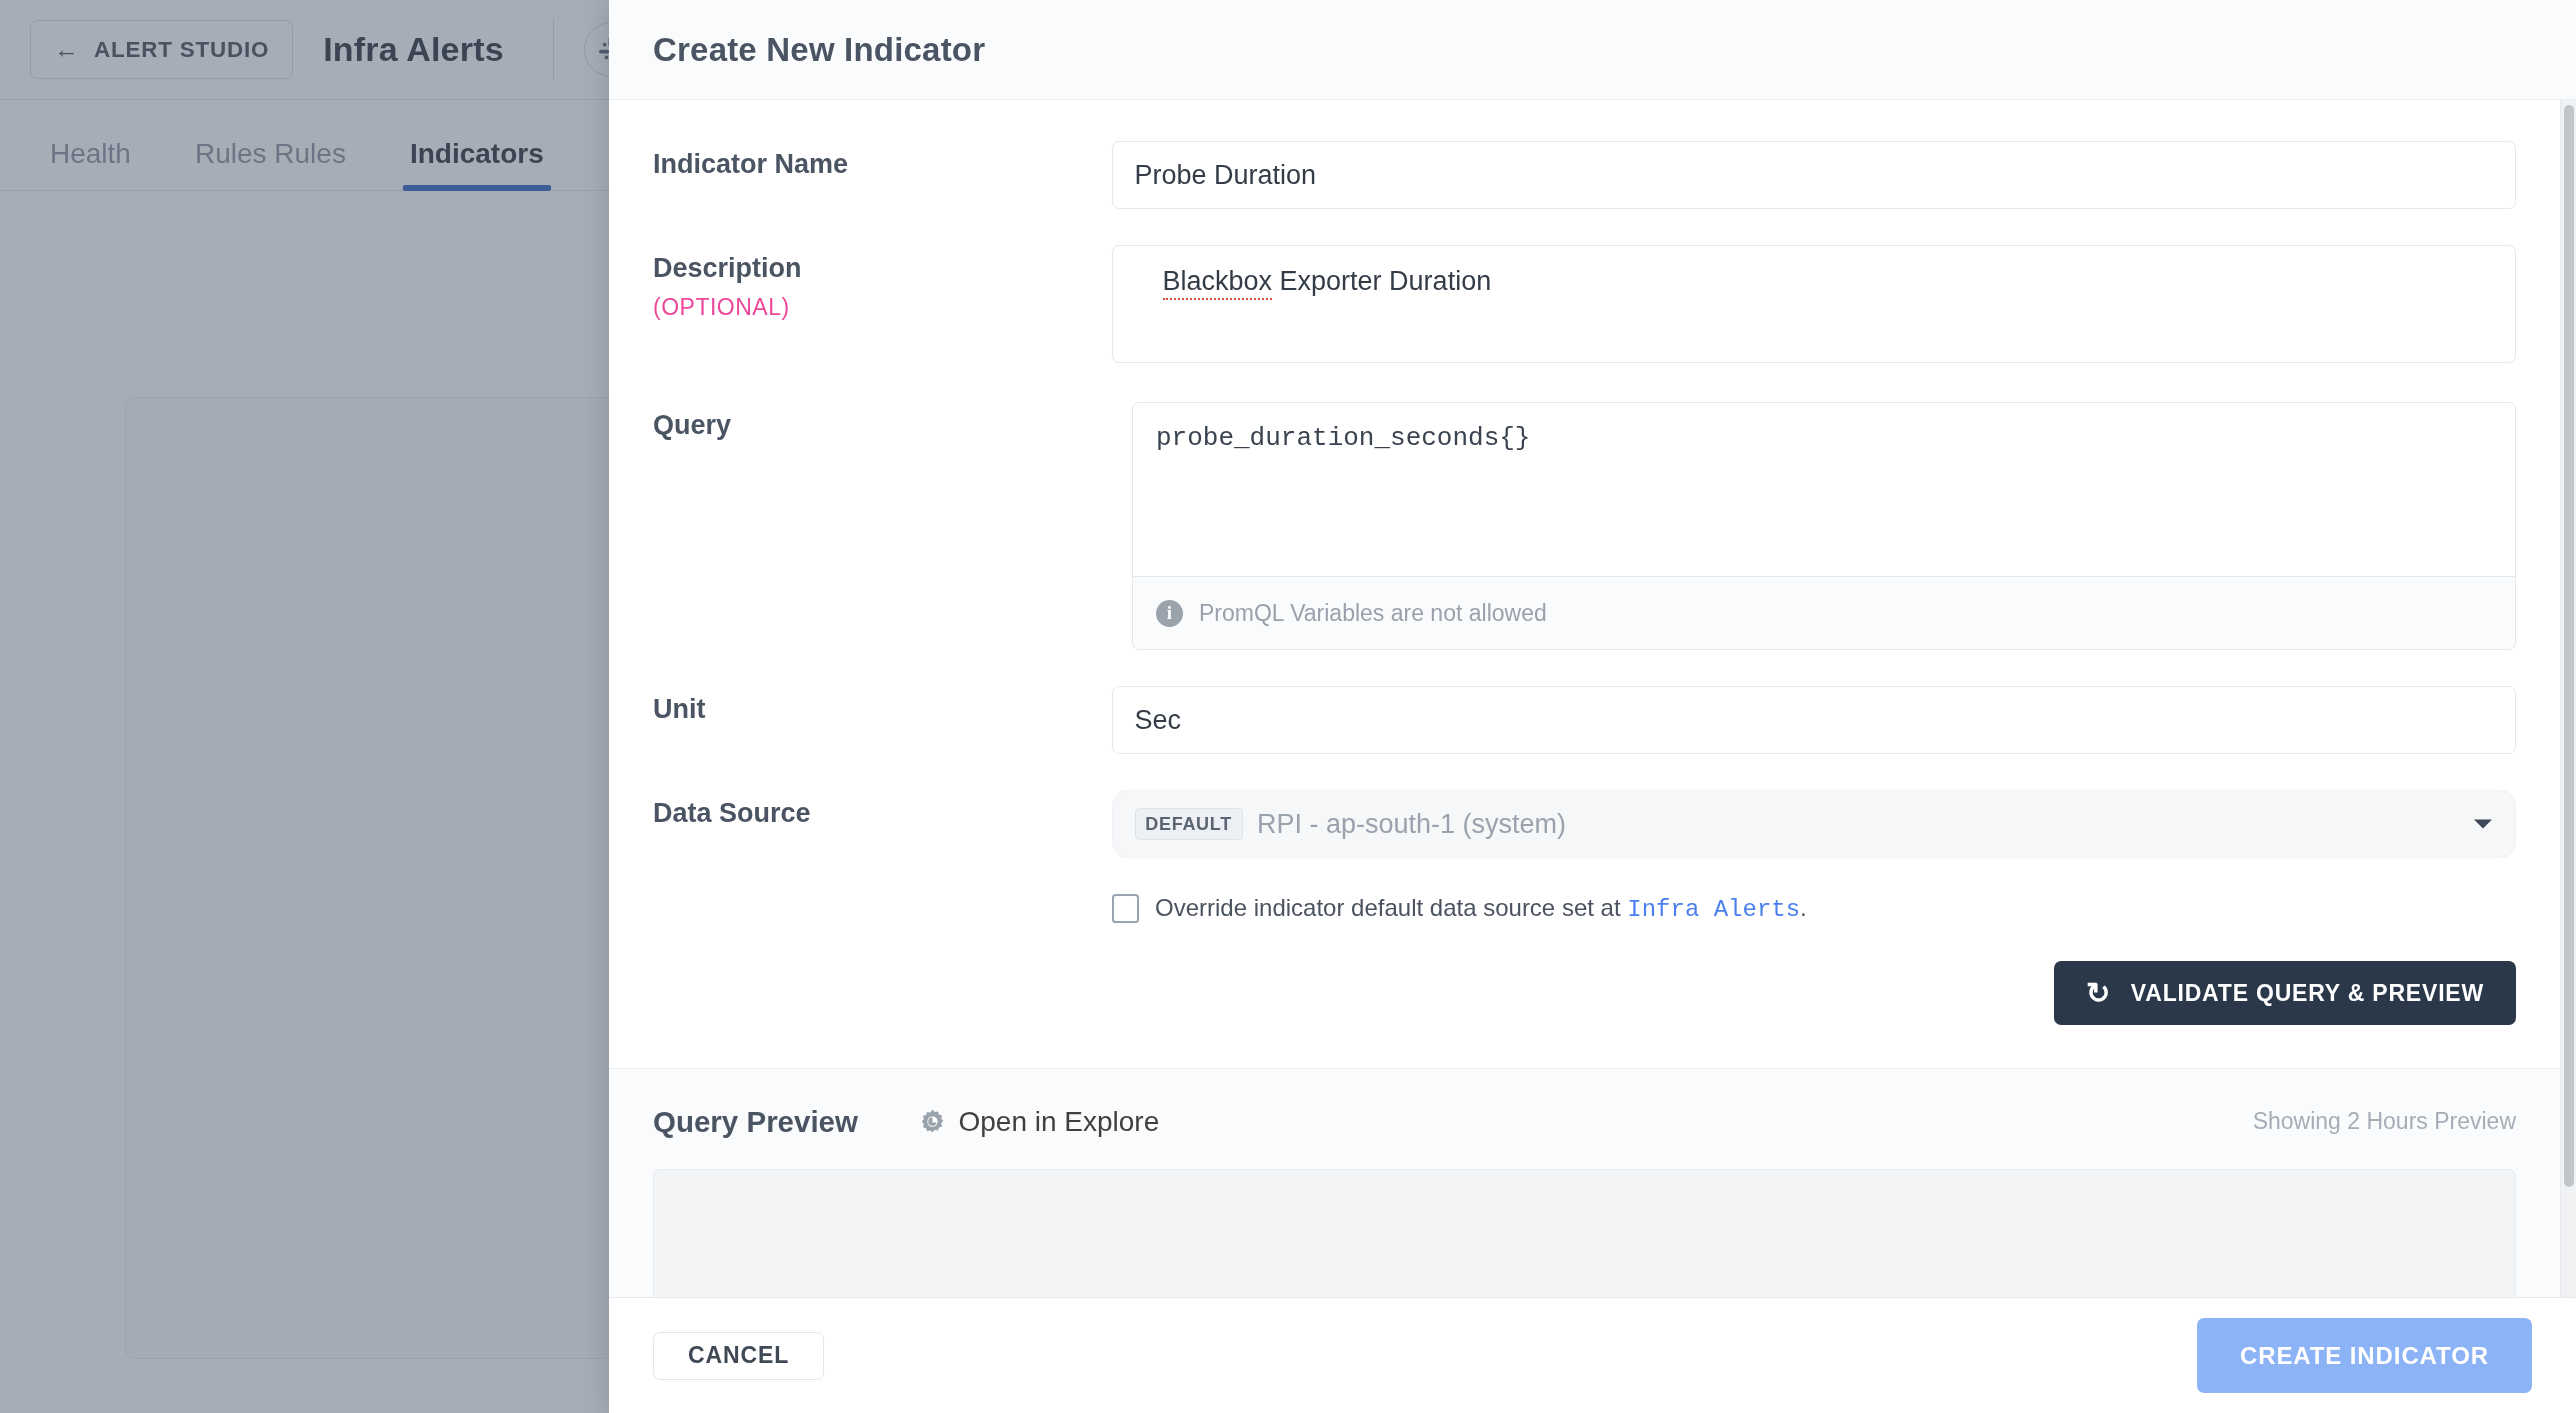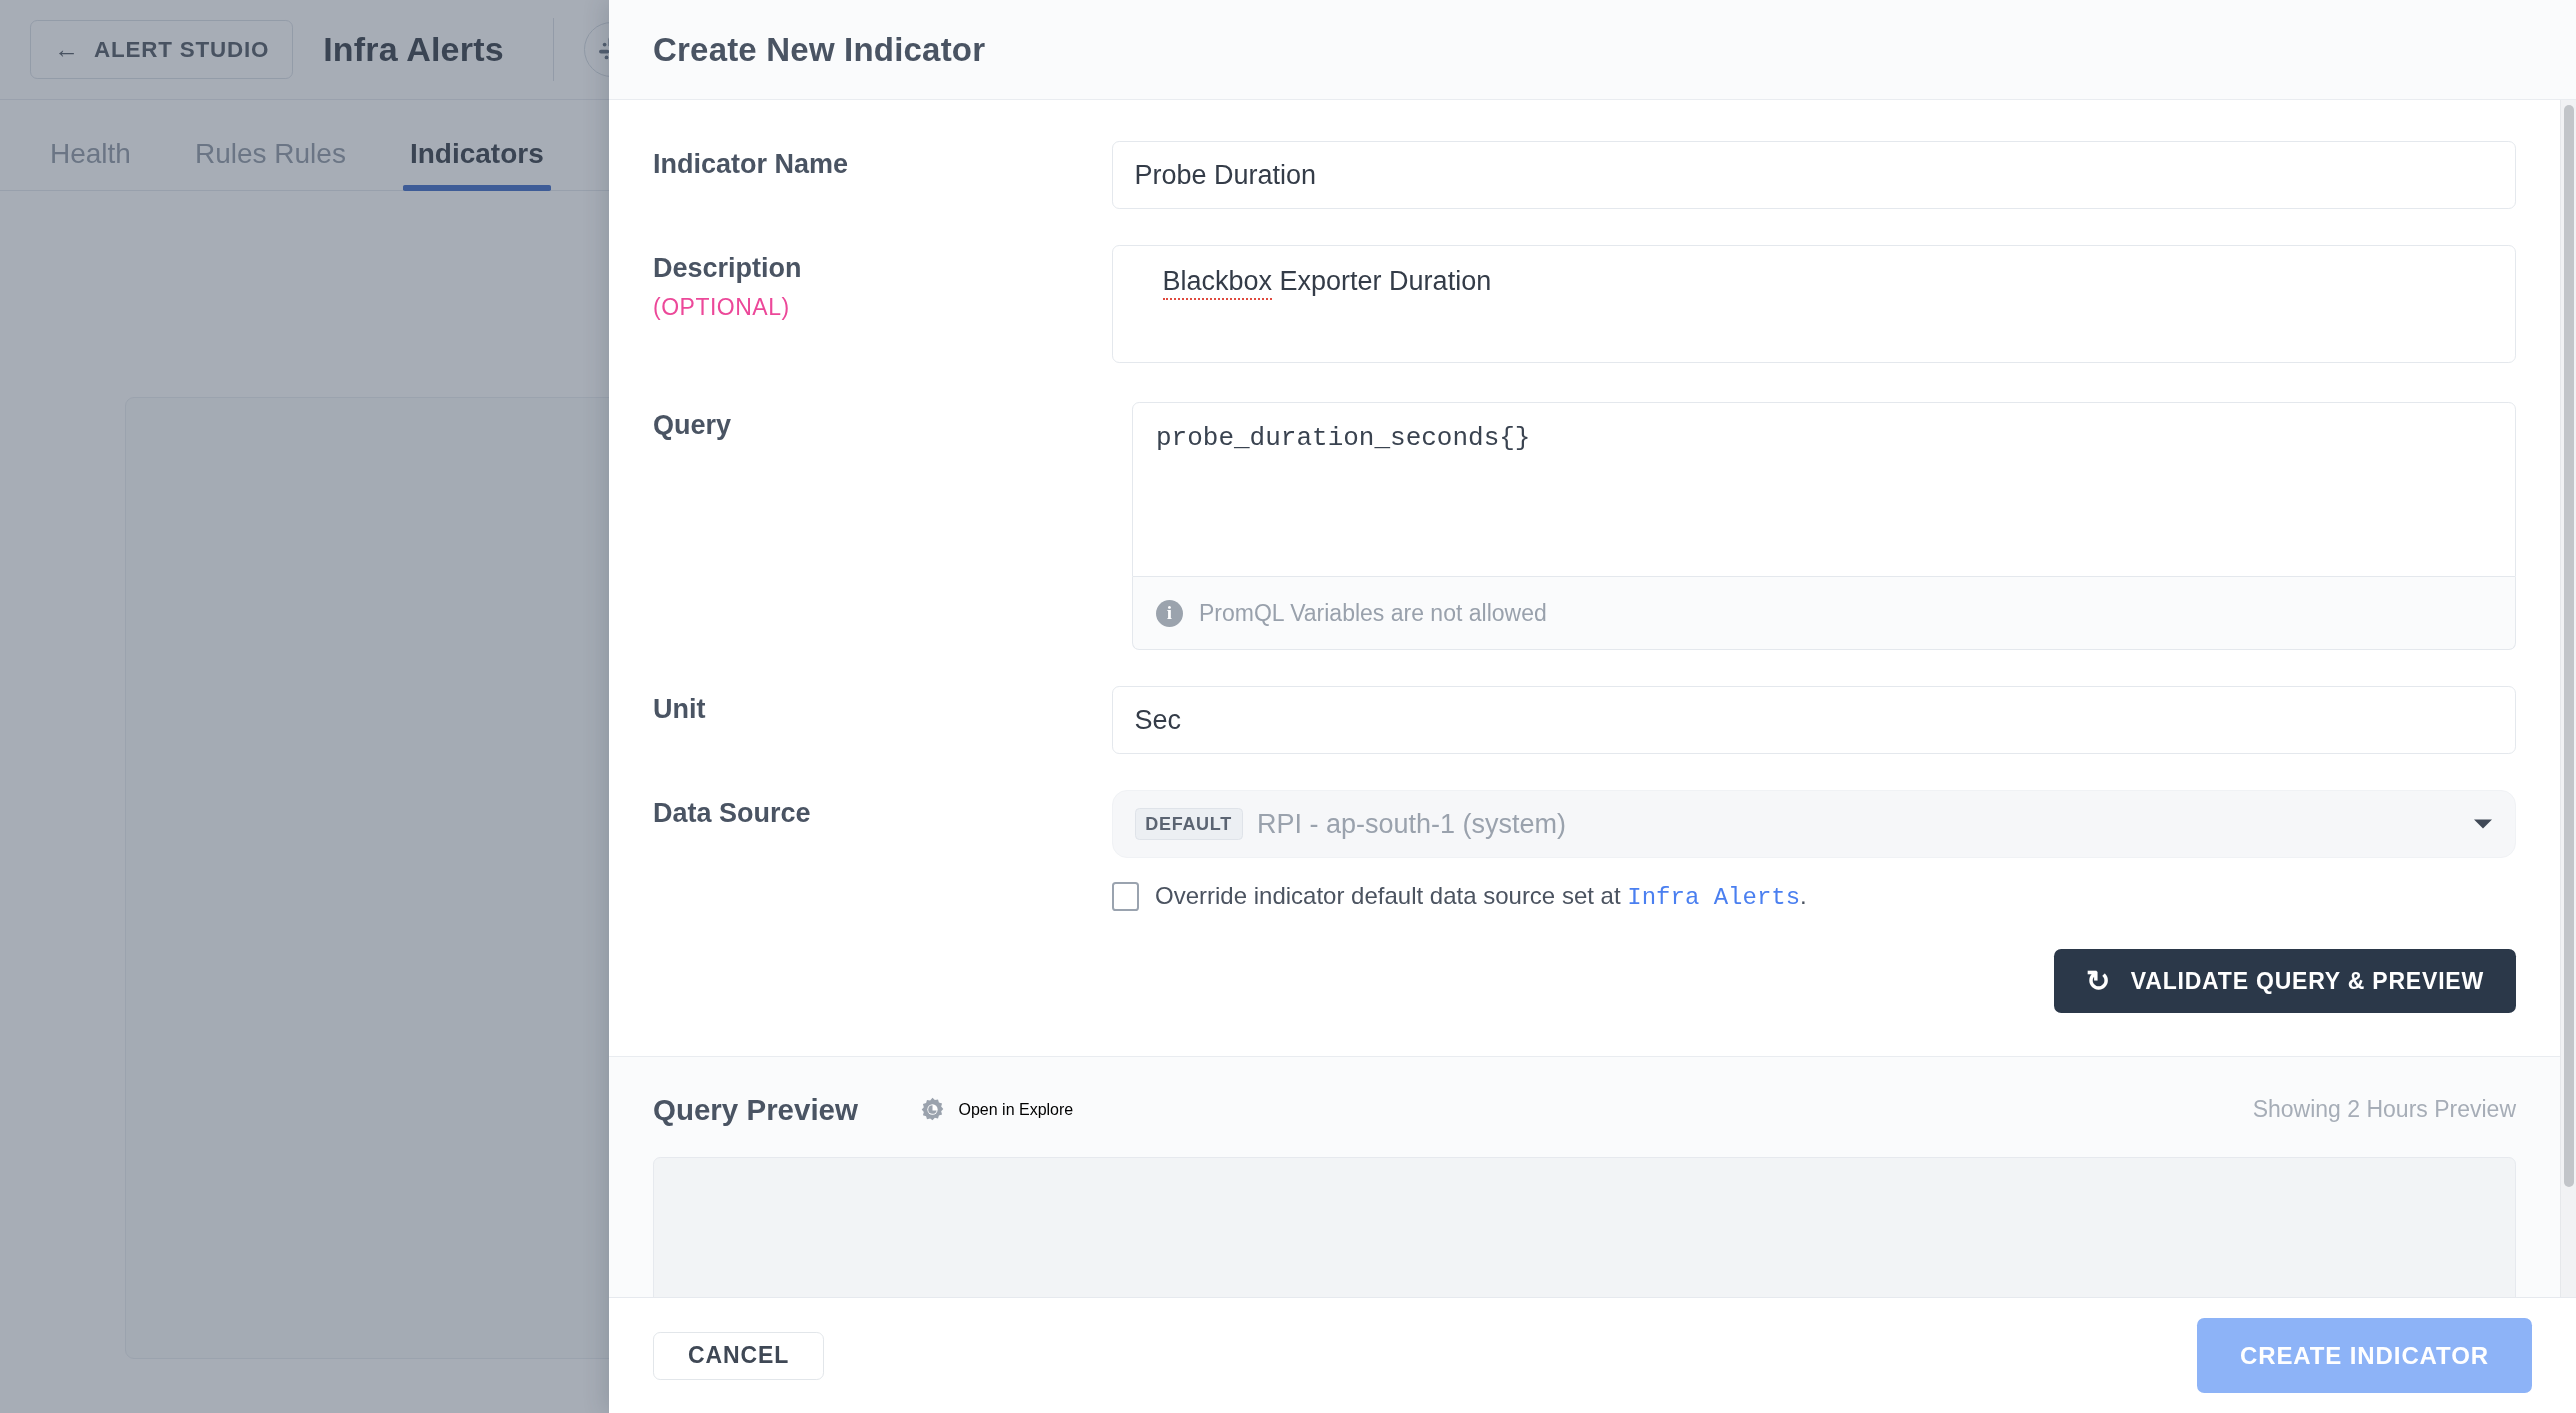--- a/index.html
+++ b/index.html
@@ -148,21 +148,21 @@
     background: #eceff3; border: 0.9px solid #dfe3e9; border-radius: 4.5px;
     padding: 4.5px 9.8px;
   }
   .select-value { font-size: 27px; color: #9aa2ad; }
   .caret {
     position: absolute; right: 23px; top: 50%; transform: translateY(-50%);
     width: 0; height: 0; border-left: 9.8px solid transparent;
     border-right: 9.8px solid transparent; border-top: 9.8px solid #3f4856;
   }
 
-  .check-row { display: flex; align-items: flex-start; gap: 16px; margin-top: 24px; }
+  .check-row { display: flex; align-items: flex-start; gap: 16px; margin-top: 36px; }
   .checkbox {
     width: 27px; height: 29px; border: 2.7px solid #9aa3af; border-radius: 3.6px;
     background: #fff; flex: 0 0 auto;
   }
   .check-label { font-size: 24px; color: #4b5360; }
   .mono-link { font-family: "Liberation Mono", monospace; color: #4a7ff0; }
 
   .validate-wrap { display: flex; justify-content: flex-end; margin-top: 38px; }
   .validate-btn {
     display: flex; align-items: center; gap: 19.7px;
@@ -174,21 +174,21 @@
 
   .preview-sep { height: 0.9px; background: #e9ecf0; margin-top: 43px; }
   .preview-head {
     display: flex; align-items: center;
     padding: 36px 44px 0 44px;
     background: #fafbfc;
     gap: 36px;
   }
   .preview-title { font-size: 29.5px; font-weight: 700; color: #4a5463; }
   .explore-link { display: flex; align-items: center; gap: 12.5px; margin-left: 25px; }
-  .explore-text { font-size: 16px; color: #000000; }
+  .explore-text { font-size: 28px; color: #404040; }
   .preview-meta { margin-left: auto; font-size: 23px; color: #a6adb7; }
   .preview-body { background: #fafbfc; padding: 30px 44px 0 44px; height: 233px; }
   .preview-panel {
     width: 100%; height: 100%;
     background: #f2f4f6; border: 0.9px solid #e6e9ee; border-radius: 7.2px 7.2px 0 0;
   }
 
   .scrollbar {
     position: absolute; top: 0; right: 0; width: 16px; height: 100%;
     background: #f1f2f4; border-left: 0.9px solid #e6e8eb;

